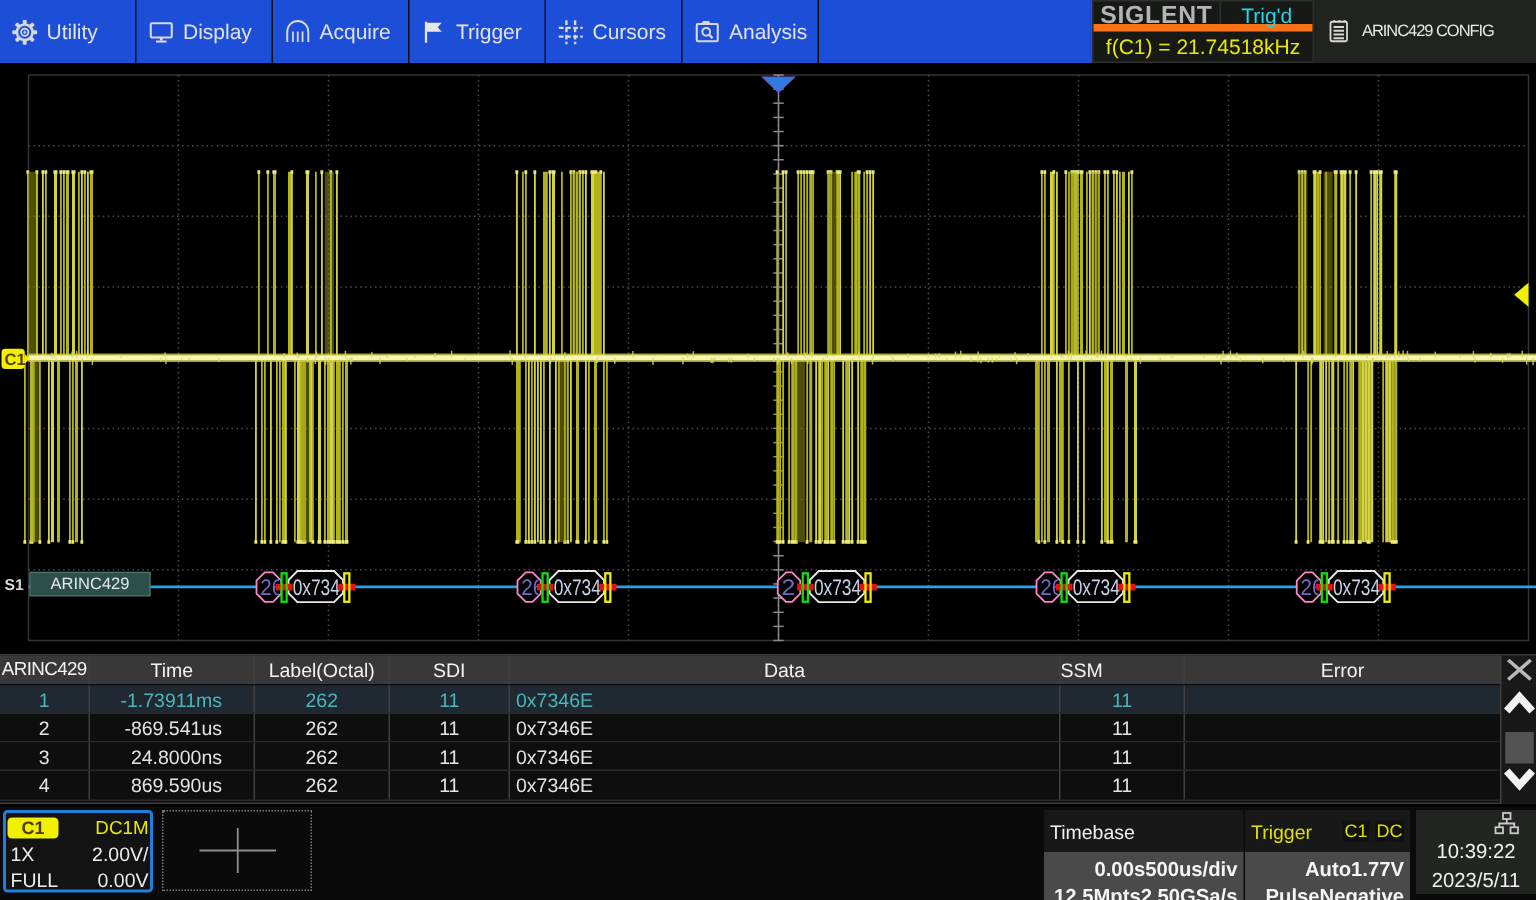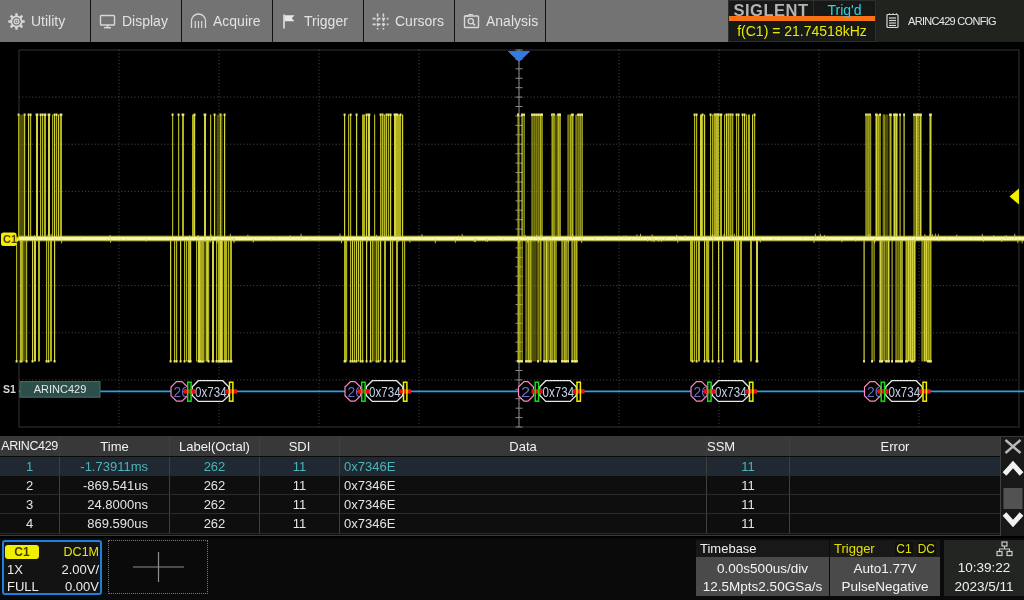--- a/index.html
+++ b/index.html
@@ -1,15 +1,15 @@
 <!DOCTYPE html>
 <html><head><meta charset="utf-8"><style>
 * { margin:0; padding:0; box-sizing:border-box; }
 body { width:1024px; height:600px; background:#000; font-family:"Liberation Sans",sans-serif; overflow:hidden; position:relative; }
-#menubar { position:absolute; left:0; top:0; width:1024px; height:42px; background:#737373; display:flex; }
+#menubar { position:absolute; left:0; top:0; width:1024px; height:42px; background:#1d4ed8; display:flex; }
 .mi { width:91px; height:42px; display:flex; align-items:center; justify-content:flex-start; padding-left:8px; gap:6px; border-right:1px solid #111; color:#e2e2e2; font-size:14px; }
 #stat { position:absolute; left:728px; top:0; width:148px; height:42px; background:#161916; border:1px solid #2e2e2e; font-size:14px; }
 #stat .top { display:flex; height:20px; border-bottom:5px solid #f97316; }
 #sig { width:85px; border-right:1px solid #2e2e2e; color:#b4b4b4; font-weight:bold; font-size:16.5px; letter-spacing:0.5px; text-align:center; line-height:19px; }
 #trigd { flex:1; color:#2bd3e8; text-align:center; line-height:19px; }
 #fc1 { color:#e8e800; text-align:center; line-height:20px; }
 #cfg { position:absolute; left:876px; top:0; width:148px; height:42px; background:#20231e; display:flex; align-items:center; gap:9px; padding-left:10px; color:#e8e8e8; font-size:11px; letter-spacing:-0.7px; white-space:nowrap; }
 #wave { position:absolute; left:0; top:42px; width:1024px; height:394px; background:#000; }
 #table { position:absolute; left:0; top:436px; width:1024px; height:100px; background:#0e0e0e; border-top:1px solid #3a3a3a; border-bottom:1px solid #3a3a3a; }
 .tr { display:flex; height:19.3px; background:#0e0e0e; border-bottom:1px solid #2a2a2a; color:#e4e4e4; }
@@ -22,23 +22,23 @@
 #bottom { position:absolute; left:0; top:538px; width:1024px; height:62px; background:#0a0a0a; }
 #ch1 { position:absolute; left:2px; top:2px; width:100px; height:55px; background:#131313; border:2px solid #1f7fdf; border-radius:3px; font-size:13px; color:#ececec; }
 #ch1 .r1 { display:flex; height:17px; margin:1px 0 0 1px; align-items:center; }
 #c1chip { width:34px; height:14px; background:#f0f000; border-radius:3px; color:#4a3800; font-weight:bold; font-size:12px; text-align:center; line-height:14px; }
 #dc { flex:1; text-align:right; color:#e8e800; font-size:12.5px; padding-right:1px; }
 #ch1 .rr { display:flex; justify-content:space-between; padding:1.5px 1px 0 3px; height:17px; }
 #addch { position:absolute; left:108px; top:2px; width:100px; height:54px; border:1px dotted #787878; }
 .pnl { position:absolute; top:2px; height:58px; font-size:13.5px; }
 #tb { left:696px; width:133px; }
 #trg { left:830px; width:110px; }
-.ph { height:17px; display:flex; align-items:center; padding:0 4px; color:#f0f0f0; background:#181818; font-size:13px; }
+.ph { height:28px; display:flex; align-items:center; padding:0 4px; color:#f0f0f0; background:#181818; font-size:13px; }
 .pb { background:#4a4a4a; height:39px; padding:2px 4px 0 4px; color:#f4f4f4; }
-.pr { display:flex; justify-content:center; height:18.5px; align-items:center; }
+.pr { display:flex; justify-content:flex-end; height:18.5px; align-items:center;font-weight:bold; }
 #trgt { color:#e0e000; }
 .chip { background:#101010; color:#e0e000; font-size:12px; padding:0 1px; height:14px; line-height:14px; }
 #clk { position:absolute; left:944px; top:2px; width:80px; height:56px; background:#222522; color:#f0f0f0; font-size:13.5px; }
 #clk .ck { height:19px; line-height:19px; text-align:center; }
 </style></head>
 <body>
 <div id="menubar">
     <div class="mi">
       <svg width="17" height="17" viewBox="0 0 17 17" style="flex:none">
         <g transform="translate(8.5,8.5)">

